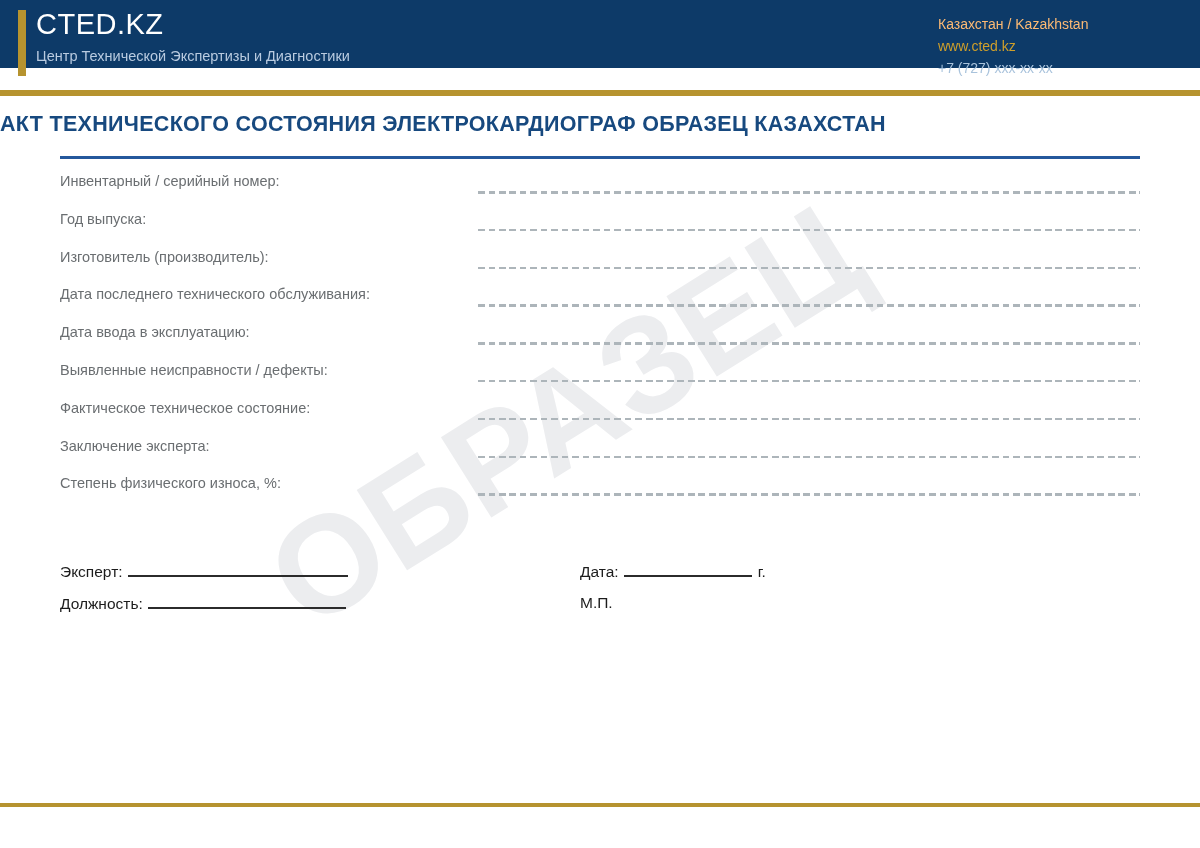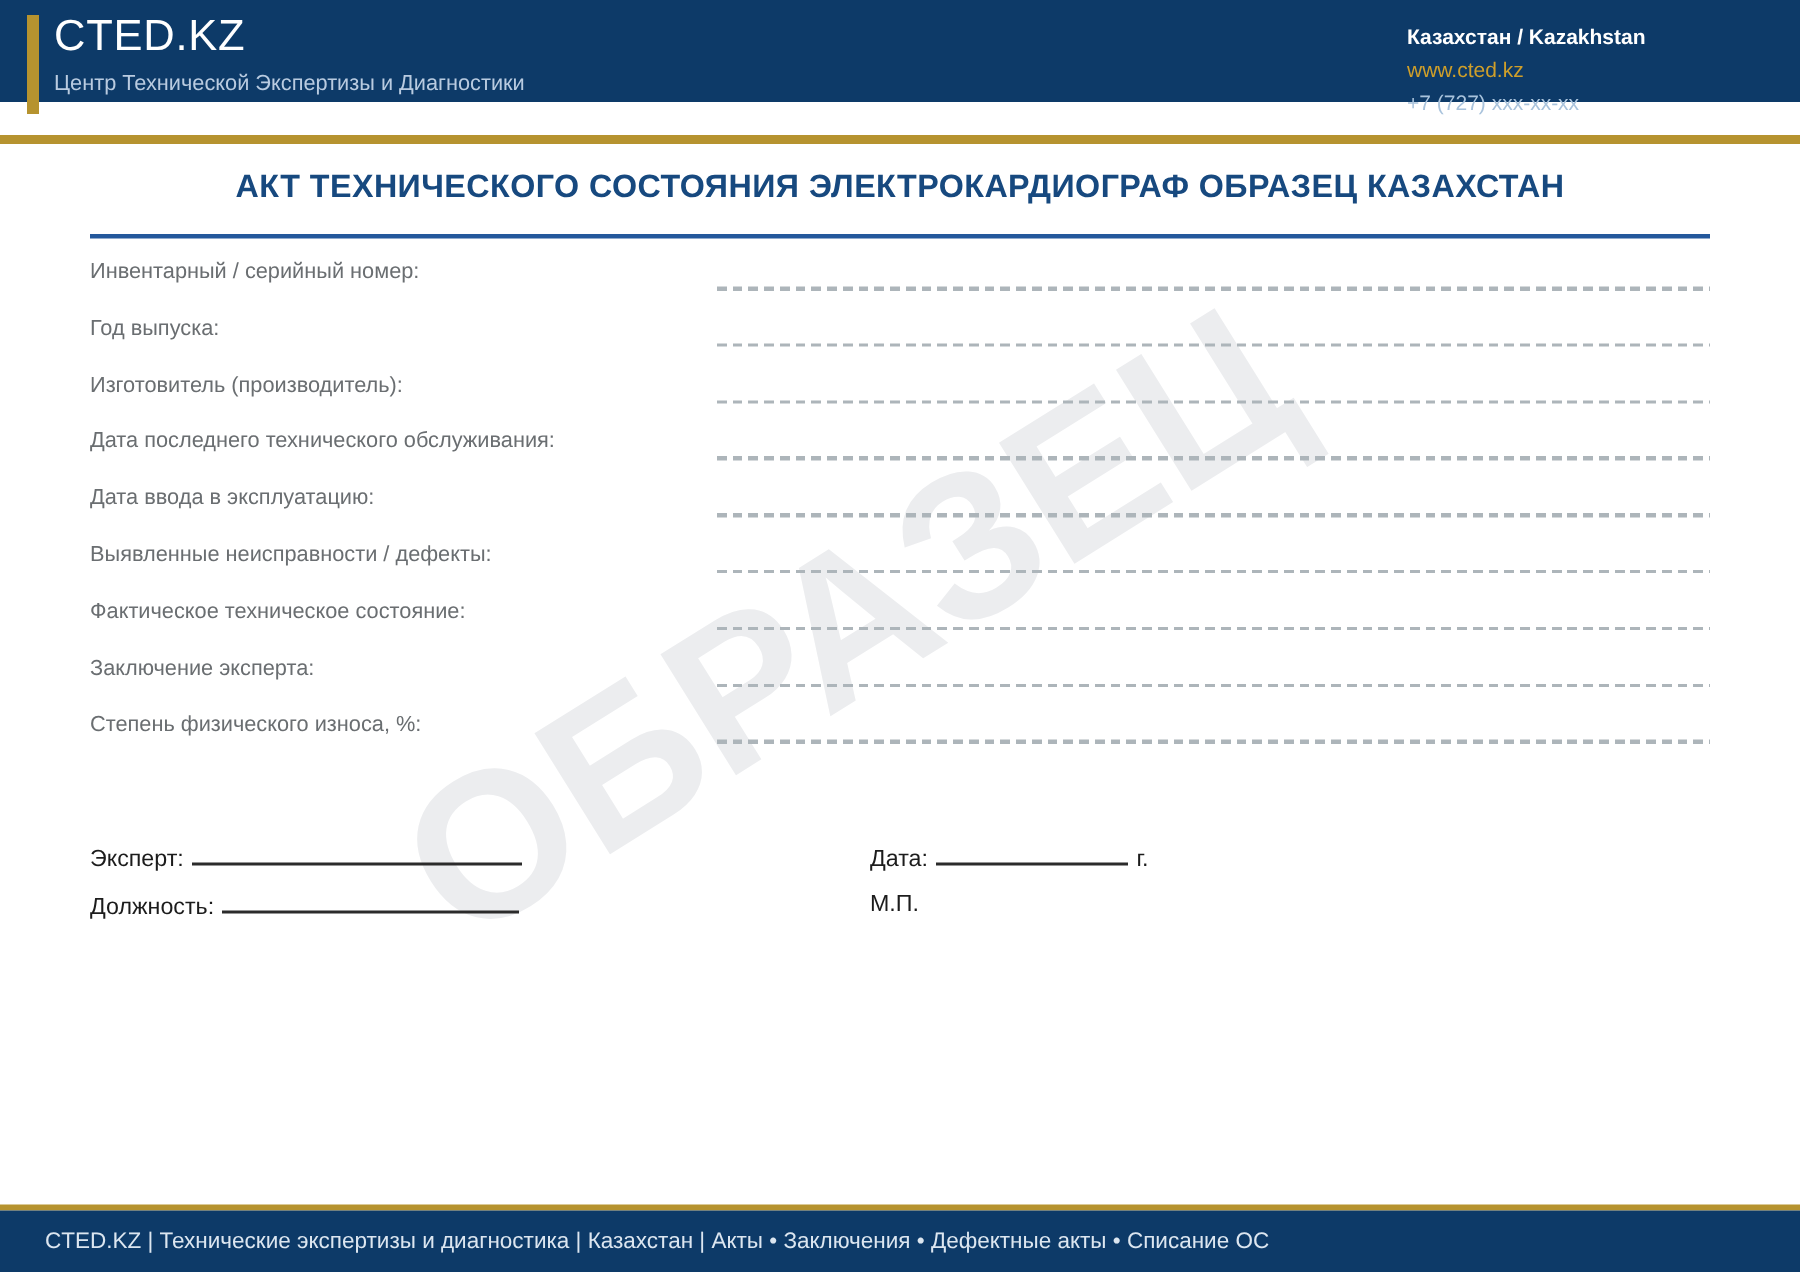--- a/index.html
+++ b/index.html
@@ -6,26 +6,26 @@
   .page{
     position:relative;width:1200px;height:848px;background:#ffffff;overflow:hidden;
     font-family:"Liberation Sans","DejaVu Sans",sans-serif;
   }
   
   .header{position:absolute;top:0;left:0;width:1200px;height:68px;background:#0d3a68;}
   .logo-accent-bar{position:absolute;left:18px;top:10px;width:8px;height:66px;background:#b6932f;}
   .logo{position:absolute;left:36px;top:8px;font-size:29px;color:#ffffff;letter-spacing:0.5px;}
   .header-subtitle{position:absolute;left:36px;top:48px;font-size:14.5px;color:#b9cbe0;}
   .header-right{position:absolute;left:938px;top:13px;font-size:14px;line-height:22px;}
-  .header-region{color:#ffffff;font-weight:bold;}
+  .header-region{color:#fdba74;}
   .header-website{color:#cf9f2a;cursor:pointer;}
   .header-phone{color:#a9c3dc;}
   .gold-band{position:absolute;top:90px;left:0;width:1200px;height:6px;background:#b6932f;}
   
-  .doc-title{position:absolute;top:112px;left:0;width:1200px;text-align:center;
+  .doc-title{position:absolute;top:112px;left:0;width:1200px;text-align:left;
     font-size:21.5px;font-weight:bold;color:#17497f;letter-spacing:0.3px;z-index:2;}
   .title-rule{position:absolute;top:156px;left:60px;width:1080px;height:3px;background:#24589c;z-index:2;}
   
   .watermark{position:absolute;left:150px;top:330px;width:830px;height:170px;line-height:170px;
     text-align:center;font-size:138px;font-weight:bold;color:#ecedef;white-space:nowrap;
     transform:rotate(-32deg);z-index:0;user-select:none;}
   
   .form{position:absolute;top:170px;left:60px;width:1080px;z-index:1;}
   .field-row{position:relative;height:37.8px;}
   .field-label{position:absolute;left:0;top:3px;font-size:14.5px;color:#6a6e71;line-height:17px;}
@@ -111,17 +111,14 @@
       <span class="sig-left"><span>Эксперт:</span><span class="uline uline-expert"></span></span>
       <span class="sig-right"><span>Дата:</span><span class="uline uline-date"></span><span>г.</span></span>
     </div>
     <div class="sig-row">
       <span class="sig-left"><span>Должность:</span><span class="uline uline-position"></span></span>
       <span class="sig-right"><span>М.П.</span></span>
     </div>
   </div>
 
   <div class="footer-gold"></div>
-  <div class="footer">
-    <div class="footer-text">CTED.KZ  |  Технические экспертизы и диагностика  |  Казахстан  |  Акты • Заключения • Дефектные акты • Списание ОС</div>
-  </div>
 
 </div>
 
 </body></html>

